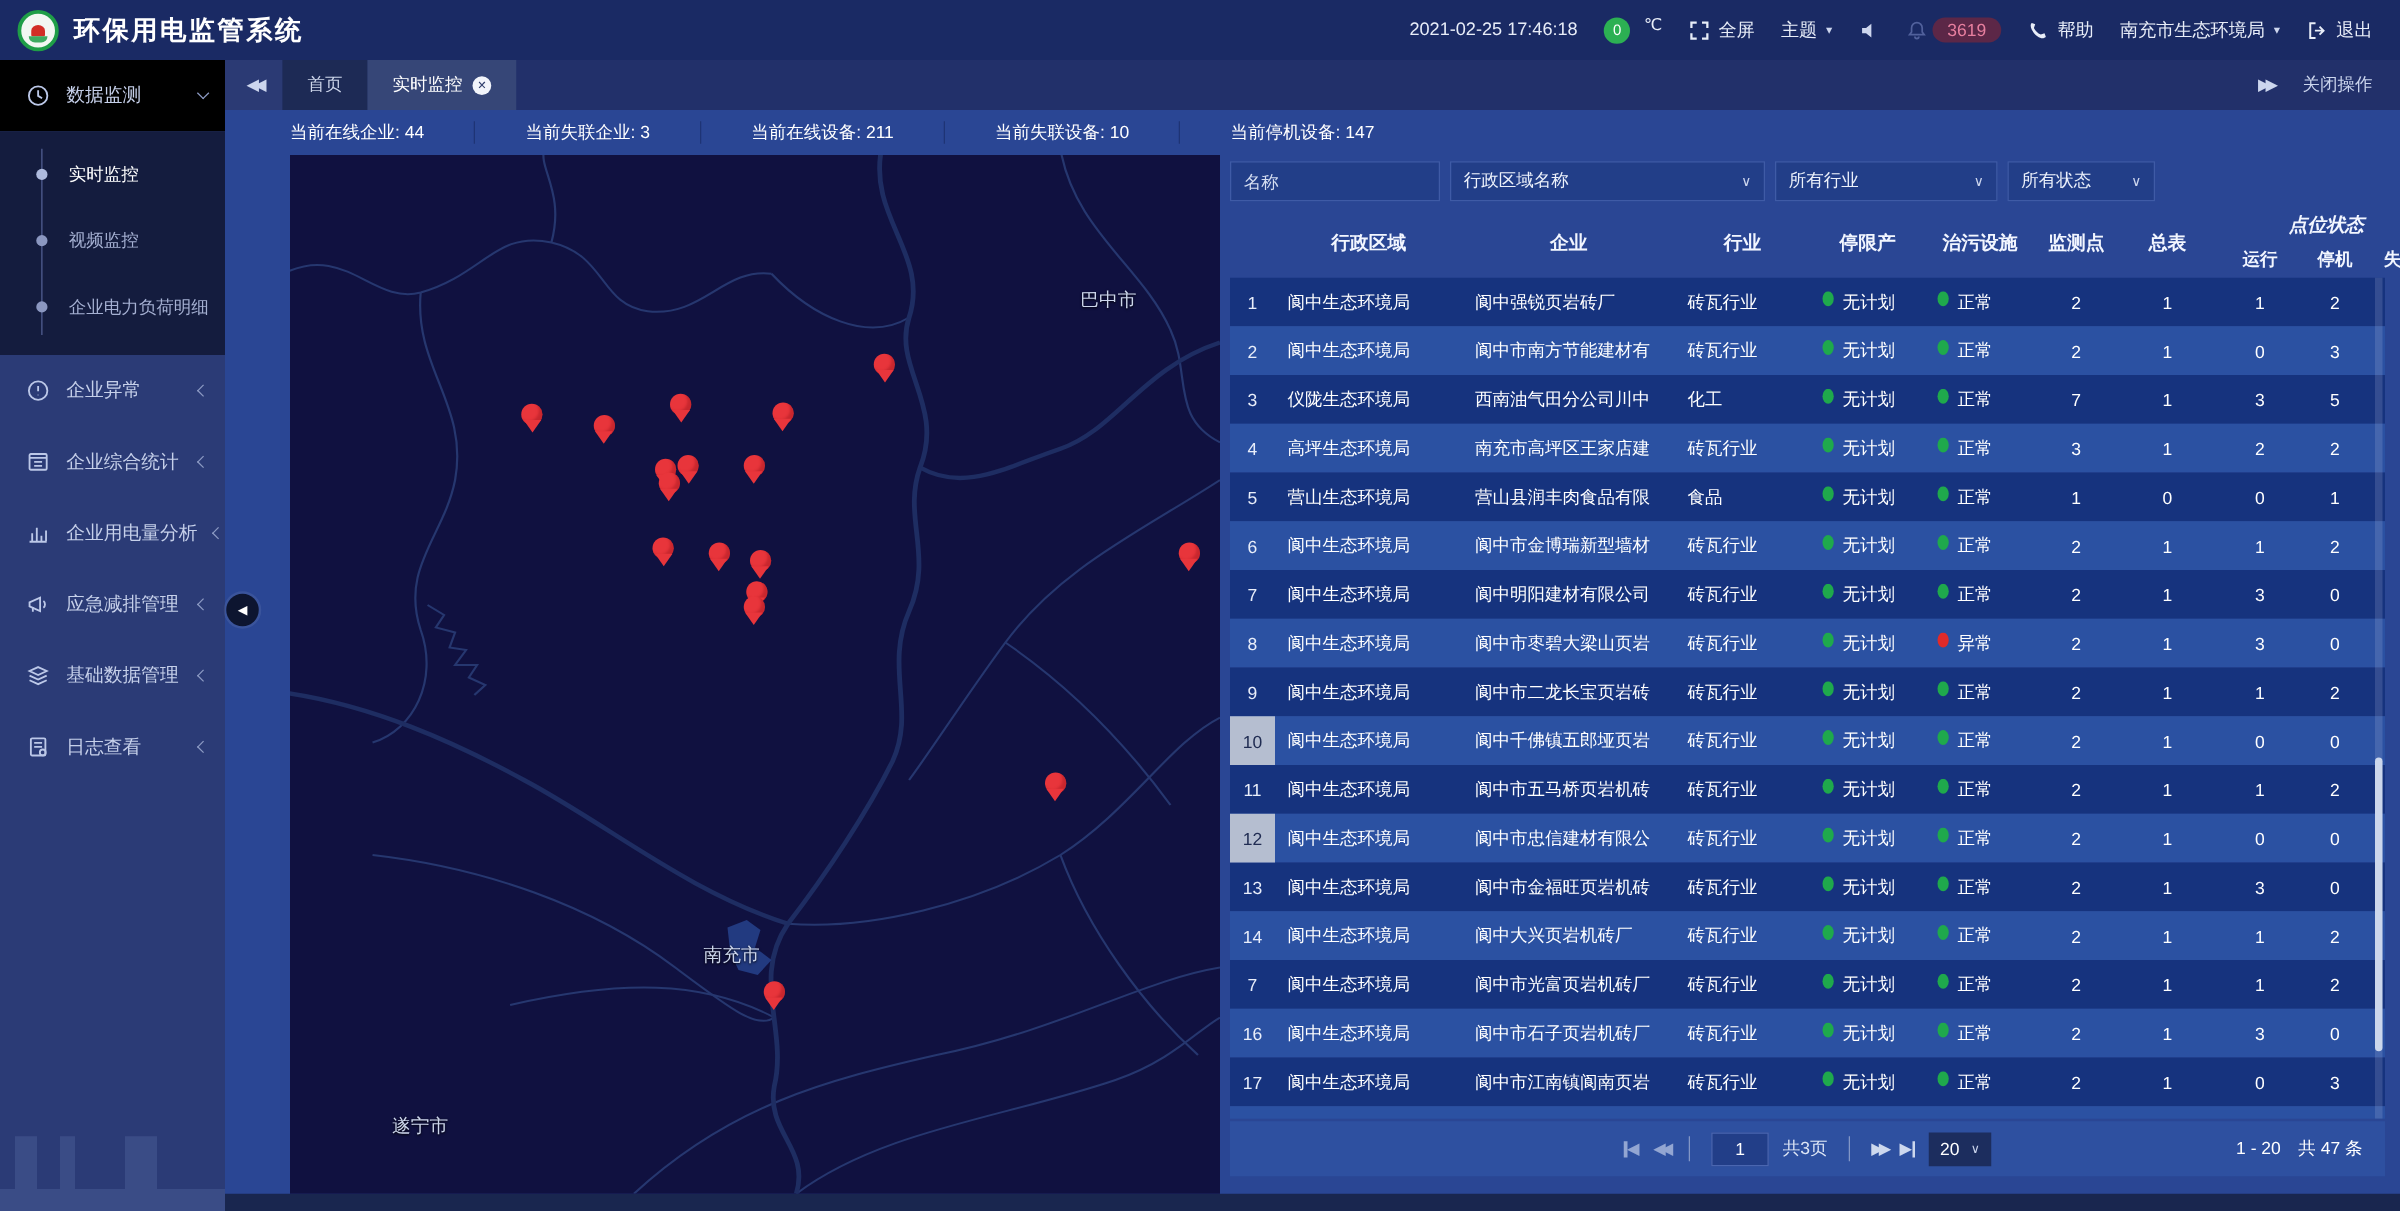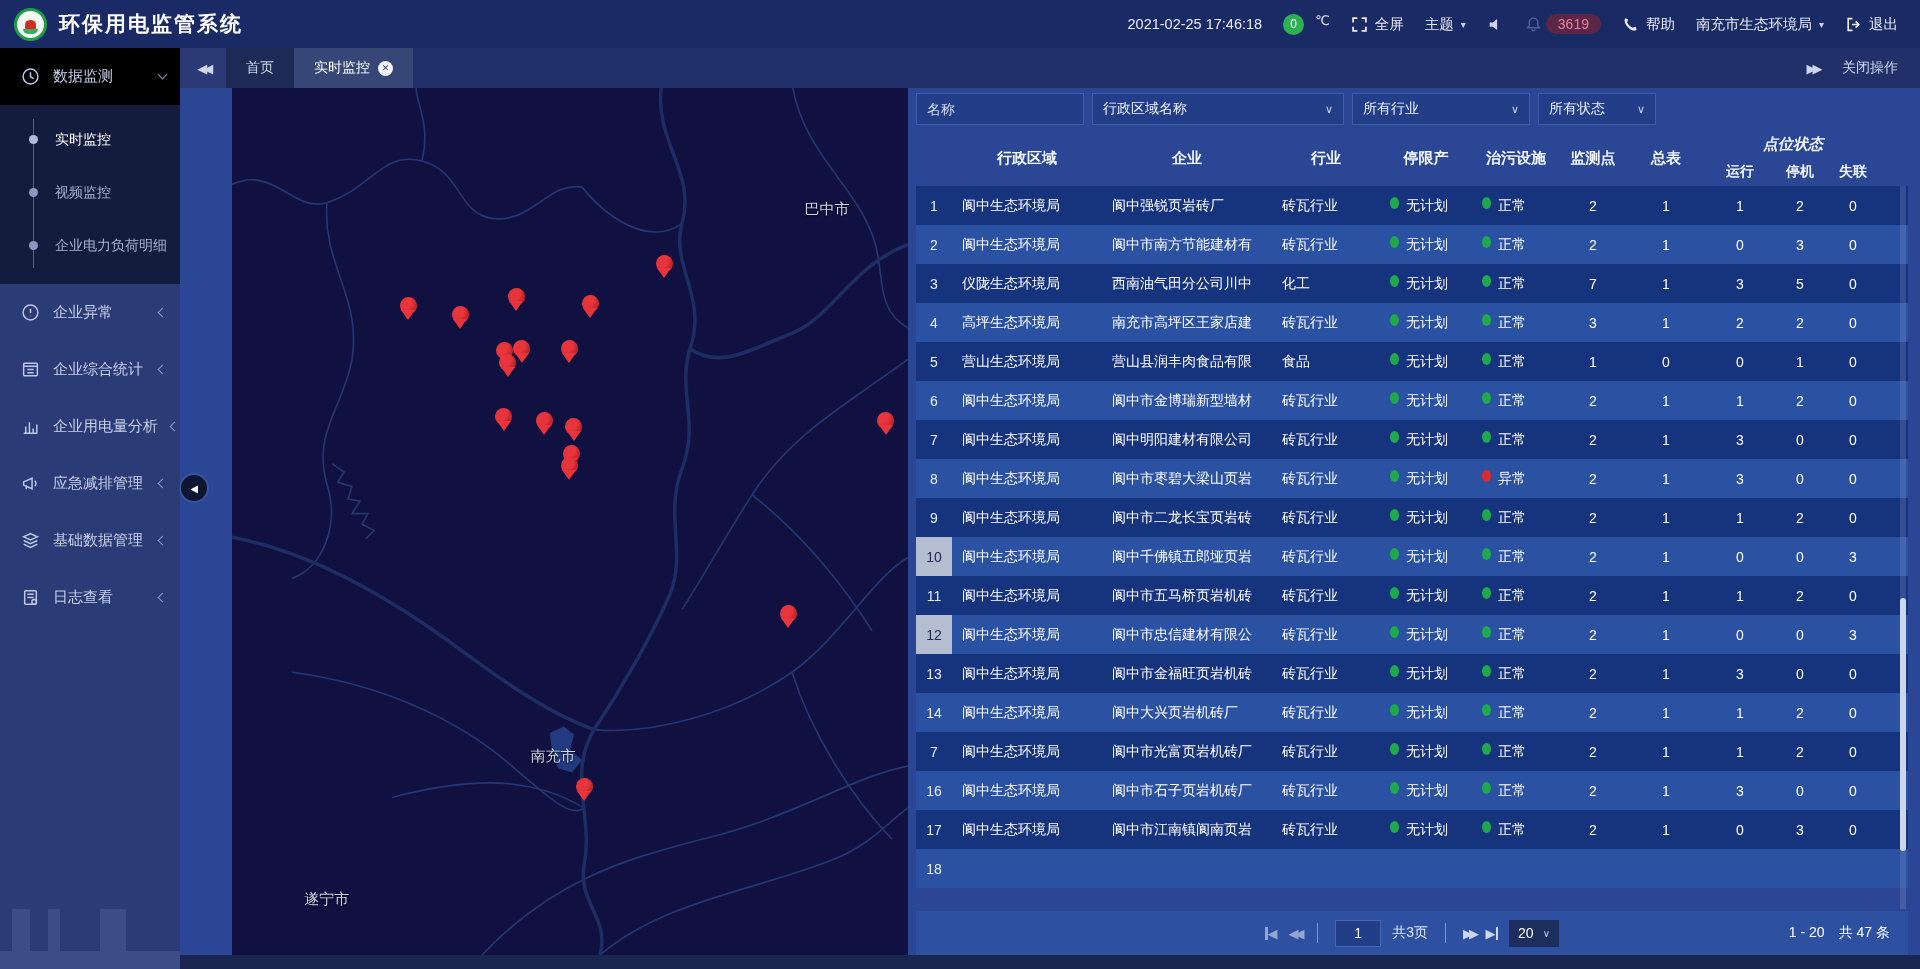--- a/index.html
+++ b/index.html
@@ -62,28 +62,28 @@
   .content { flex:1; padding:0 12px; display:flex; flex-direction:column; min-height:0; }
   .footer-strip { height:14px; background:#19264f; }
 
   
   .stats { height:36px; display:flex; align-items:center; padding-left:40px; font-size:14px; }
   .stat { padding:0 40px 0 0; margin-right:40px; border-right:1px solid rgba(10,20,60,.35); white-space:nowrap; }
   .stat:last-child { border-right:none; }
 
   
   .panels { flex:1; display:flex; gap:8px; margin-left:40px; min-height:0; }
-  .map-panel { width:676px; flex-shrink:0; background:#101140; position:relative; overflow:hidden; }
+  .map-panel { width:744px; flex-shrink:0; background:#101140; position:relative; overflow:hidden; }
   .map-lines { position:absolute; inset:0; width:100%; height:100%; }
   .map-label { position:absolute; color:#cdd7ec; font-size:15px; transform:translate(-50%,-50%); text-shadow:0 1px 2px #000; white-space:nowrap; z-index:5; }
   .pin { position:absolute; width:17px; height:17px; margin:-25px 0 0 -8px; background:#e8353b; border-radius:50%; z-index:6; box-shadow:inset -3px -3px 2px rgba(140,15,22,.35); cursor:pointer; }
   .pin::after { content:''; position:absolute; top:13px; left:50%; transform:translateX(-50%); border:7px solid transparent; border-top:10px solid #e8353b; }
 
   
-  .right-panel { flex:1; display:flex; flex-direction:column; min-width:0; }
+  .right-panel { flex:1; display:flex; flex-direction:column; min-width:0; padding-bottom:14px; }
   .filterbar { height:42px; display:flex; align-items:center; gap:8px; }
   .f-input { width:168px; height:32px; background:#223e88; border:1px solid #3f5ba6; color:#fff; padding:0 10px; font-size:14px; outline:none; }
   .f-input::placeholder { color:#d4ddf1; opacity:1; }
   .f-select { height:32px; background:#223e88; border:1px solid #3f5ba6; color:#ecf1fb; font-size:14px; display:flex; align-items:center; justify-content:space-between; padding:0 10px; cursor:pointer; }
   .f-select .caret { font-size:11px; color:#cdd6ee; margin-left:10px; }
   .w-region { width:252px; } .w-industry { width:178px; } .w-status { width:118px; }
 
   .tbl { --cols:36px 150px 170px 108px 92px 88px 66px 80px 68px 52px 54px; }
   .tbl-header { display:grid; grid-template-columns:var(--cols); grid-template-rows:28px 28px; align-items:center; font-size:15px; font-weight:bold; color:#f2f6ff; }
   .th { text-align:center; }
@@ -262,20 +262,27 @@
             <span class="tab-close">✕</span>
           </div>
         </div>
       <div class="tabbar-right">
         <span class="dbl-arrow">▶▶&nbsp;</span>
         <span>关闭操作</span>
       </div>
     </div>
 
     <div class="content">
+      <div class="stats" id="stats">
+          <div class="stat"><span class="stat-label">当前在线企业: </span><span class="stat-value">44</span></div>
+          <div class="stat"><span class="stat-label">当前失联企业: </span><span class="stat-value">3</span></div>
+          <div class="stat"><span class="stat-label">当前在线设备: </span><span class="stat-value">211</span></div>
+          <div class="stat"><span class="stat-label">当前失联设备: </span><span class="stat-value">10</span></div>
+          <div class="stat"><span class="stat-label">当前停机设备: </span><span class="stat-value">147</span></div>
+        </div>
 
       <div class="panels">
         <div class="map-panel">
           <svg class="map-lines" viewBox="0 0 676 831" preserveAspectRatio="none">
             <g stroke="#26376f" stroke-width="1.6" fill="none">
               <path d="M-5 95 C40 70 60 120 95 110 C140 96 150 60 190 70 C230 80 225 120 260 125 C300 130 315 90 350 95"></path>
               <path d="M95 110 C90 170 130 200 120 260 C112 305 80 330 95 380 C108 420 90 460 60 470"></path>
               <path d="M350 95 C380 130 420 150 450 130"></path>
               <path d="M190 70 C200 30 180 10 185 -5"></path>
               <path d="M560 -5 C570 60 620 90 640 140 C655 175 640 210 676 230"></path>

